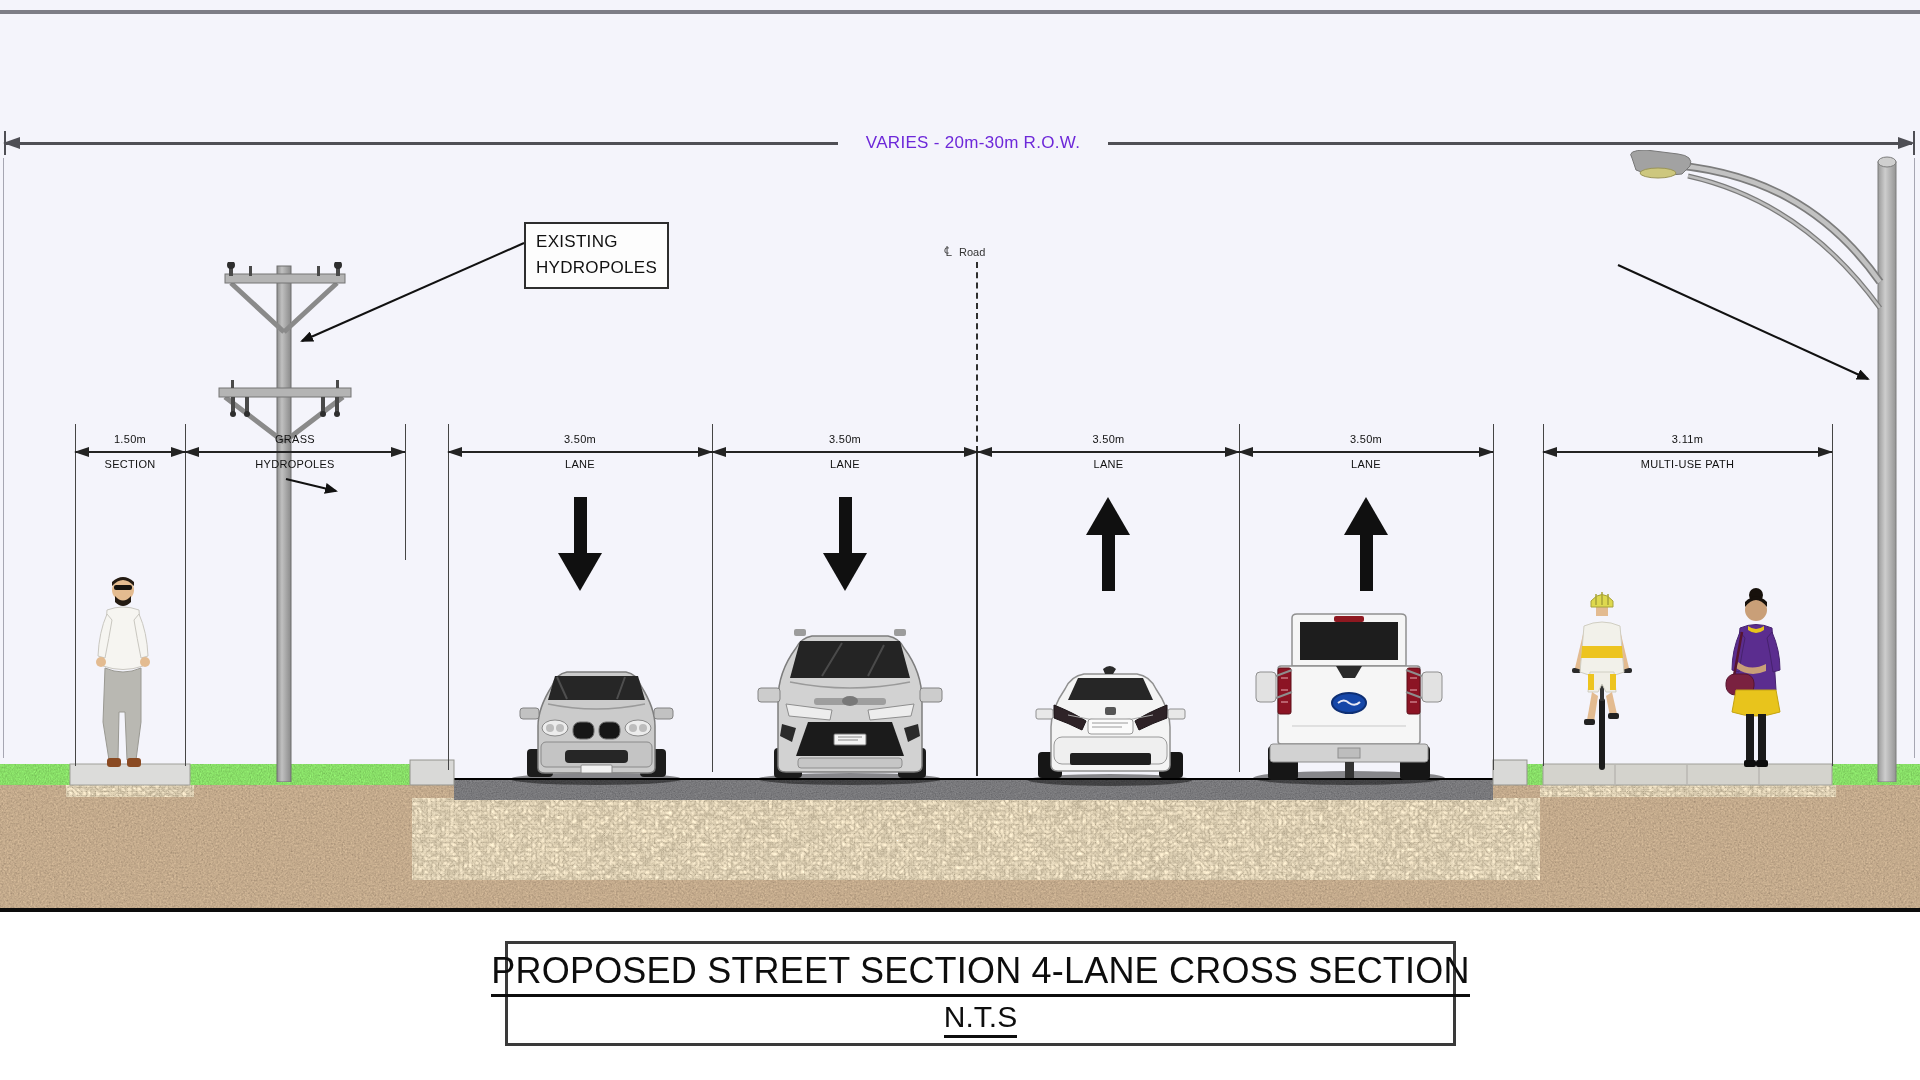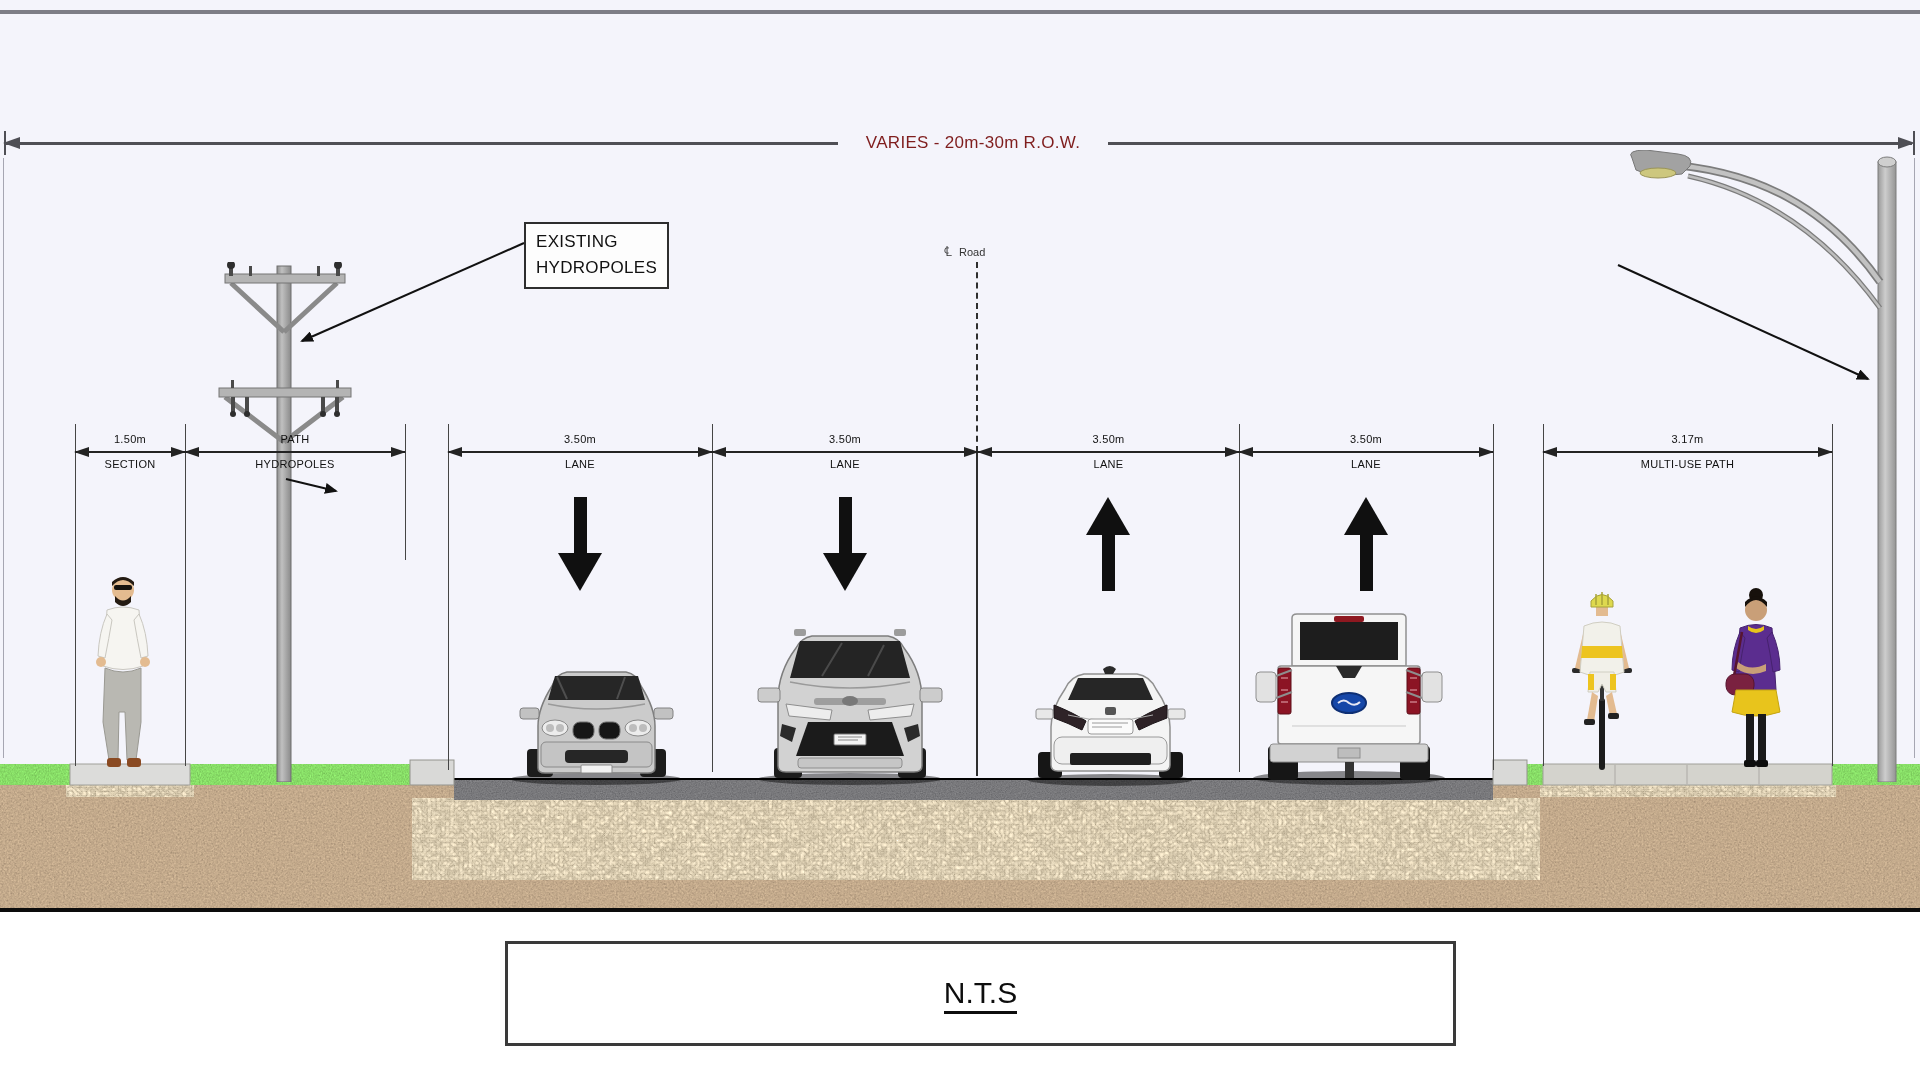--- a/index.html
+++ b/index.html
@@ -7,21 +7,21 @@
          font-family:"Liberation Sans",sans-serif;color:#141414;}
   .sheet{position:absolute;left:0;top:0;width:1920px;height:912px;background:#f4f4fb;}
   .top-border{position:absolute;left:0;top:10px;width:1920px;height:4px;background:#7d7d86;}
 
   
   .row-line{position:absolute;top:142px;height:0;border-top:3px solid #4f4f55;}
   .row-arrow{position:absolute;top:137px;width:0;height:0;border-top:6px solid transparent;border-bottom:6px solid transparent;}
   .row-arrow.left{border-right:17px solid #4f4f55;}
   .row-arrow.right{border-left:17px solid #4f4f55;}
   .row-tick{position:absolute;top:131px;height:24px;width:0;border-left:2px solid #4f4f55;}
-  .row-label{position:absolute;left:838px;top:133px;width:270px;text-align:center;font-size:17px;letter-spacing:.3px;color:#7f1d1d;}
+  .row-label{position:absolute;left:838px;top:133px;width:270px;text-align:center;font-size:17px;letter-spacing:.3px;color:#6d28d9;}
   .row-bound{position:absolute;width:0;border-left:1.5px solid #a6a6b2;}
 
   
   .callout{position:absolute;background:#fdfdfd;border:2px solid #2e2e2e;padding:5px 10px;
            font-size:17px;line-height:1.55;letter-spacing:.3px;color:#111;}
   .callout.rt{text-align:right;}
 
   
   .cl-label{position:absolute;left:944px;top:241px;font-size:11px;color:#333;display:flex;gap:7px;align-items:baseline;}
   .cl-label .sym{font-size:14px;}
@@ -182,21 +182,21 @@
 
     <div class="dim" style="left:75px;width:110px;">
       <div class="val">1.50m</div>
       <div class="dline">
           <span class="al"></span>
           <span class="ar"></span>
         </div>
       <div class="lab">SECTION</div>
     </div>
     <div class="dim" style="left:185px;width:220px;">
-      <div class="val">PATH</div>
+      <div class="val">GRASS</div>
       <div class="dline">
           <span class="al"></span>
           <span class="ar"></span>
         </div>
       <div class="lab">HYDROPOLES</div>
     </div>
     <div class="dim" style="left:448px;width:264px;">
       <div class="val">3.50m</div>
       <div class="dline">
           <span class="al"></span>
@@ -222,21 +222,21 @@
     </div>
     <div class="dim" style="left:1239px;width:254px;">
       <div class="val">3.50m</div>
       <div class="dline">
           <span class="al"></span>
           <span class="ar"></span>
         </div>
       <div class="lab">LANE</div>
     </div>
     <div class="dim" style="left:1543px;width:289px;">
-      <div class="val">3.17m</div>
+      <div class="val">3.11m</div>
       <div class="dline">
           <span class="al"></span>
           <span class="ar"></span>
         </div>
       <div class="lab">MULTI-USE PATH</div>
     </div>
 
     <div class="t-arrow down" style="left:558px;">
         <div class="shaft"></div>
         <div class="head"></div>
@@ -425,15 +425,16 @@
         <rect x="34" y="128" width="8" height="46" fill="#1a1a1a"></rect>
         <rect x="46" y="128" width="8" height="46" fill="#1a1a1a"></rect>
         <rect x="32" y="174" width="12" height="7" rx="2" fill="#0d0d0d"></rect>
         <rect x="44" y="174" width="12" height="7" rx="2" fill="#0d0d0d"></rect>
       </svg>
     </div>
 
   </div>
 
   <div class="title-block">
+    <div class="title-l1">PROPOSED STREET SECTION 4-LANE CROSS SECTION</div>
     <div class="title-l2">N.T.S</div>
   </div>
 </div>
 
 </body></html>

